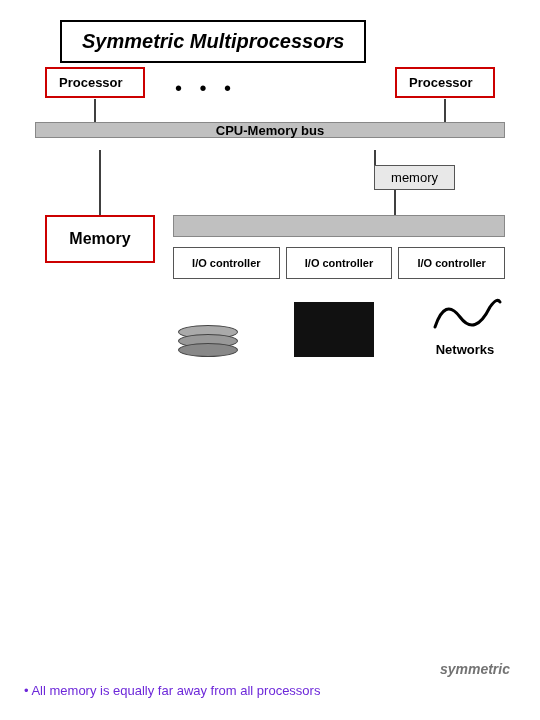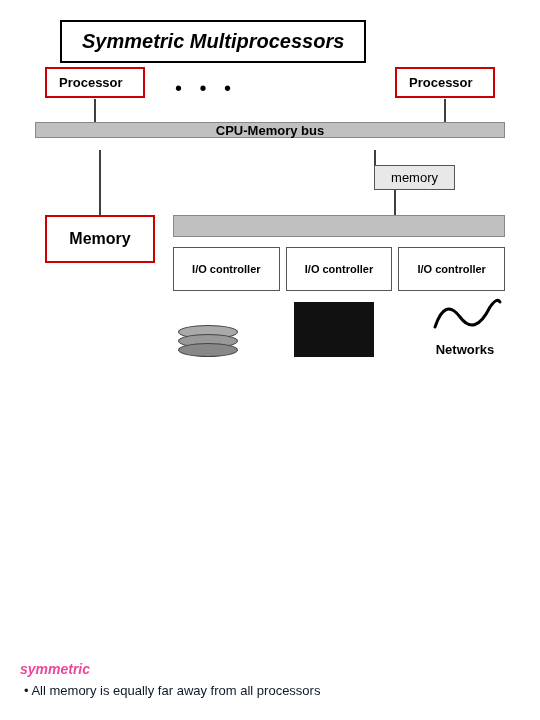--- a/index.html
+++ b/index.html
@@ -134,21 +134,21 @@
       left: 148px;
       right: 10px;
       display: flex;
       flex-direction: row;
       justify-content: space-between;
       gap: 6px;
     }
     .io-ctrl-box {
       border: 1px solid #555;
       background: #fff;
-      padding: 15px 6px;
+      padding: 9px 6px;
       font-size: 11px;
       font-weight: bold;
       text-align: center;
       flex: 1;
     }
 
     
     .connector-svg {
       position: absolute;
       top: 0;
@@ -206,29 +206,30 @@
     }
 
     
     .bottom-text {
       position: absolute;
       bottom: 20px;
       left: 20px;
       width: 490px;
     }
     .symmetric-label {
-      color: #ec4899;
+      color: #737373;
       font-style: italic;
       font-weight: bold;
       font-size: 14px;
       margin-bottom: 4px;
+      text-align: right;
     }
     .bullet-text {
       font-size: 13px;
-      color: #0f172a;
+      color: #6d28d9;
       line-height: 1.5;
       margin-left: 4px;
     }
   </style>
 </head>
 <body>
 
 <div class="page-container">
 
   

